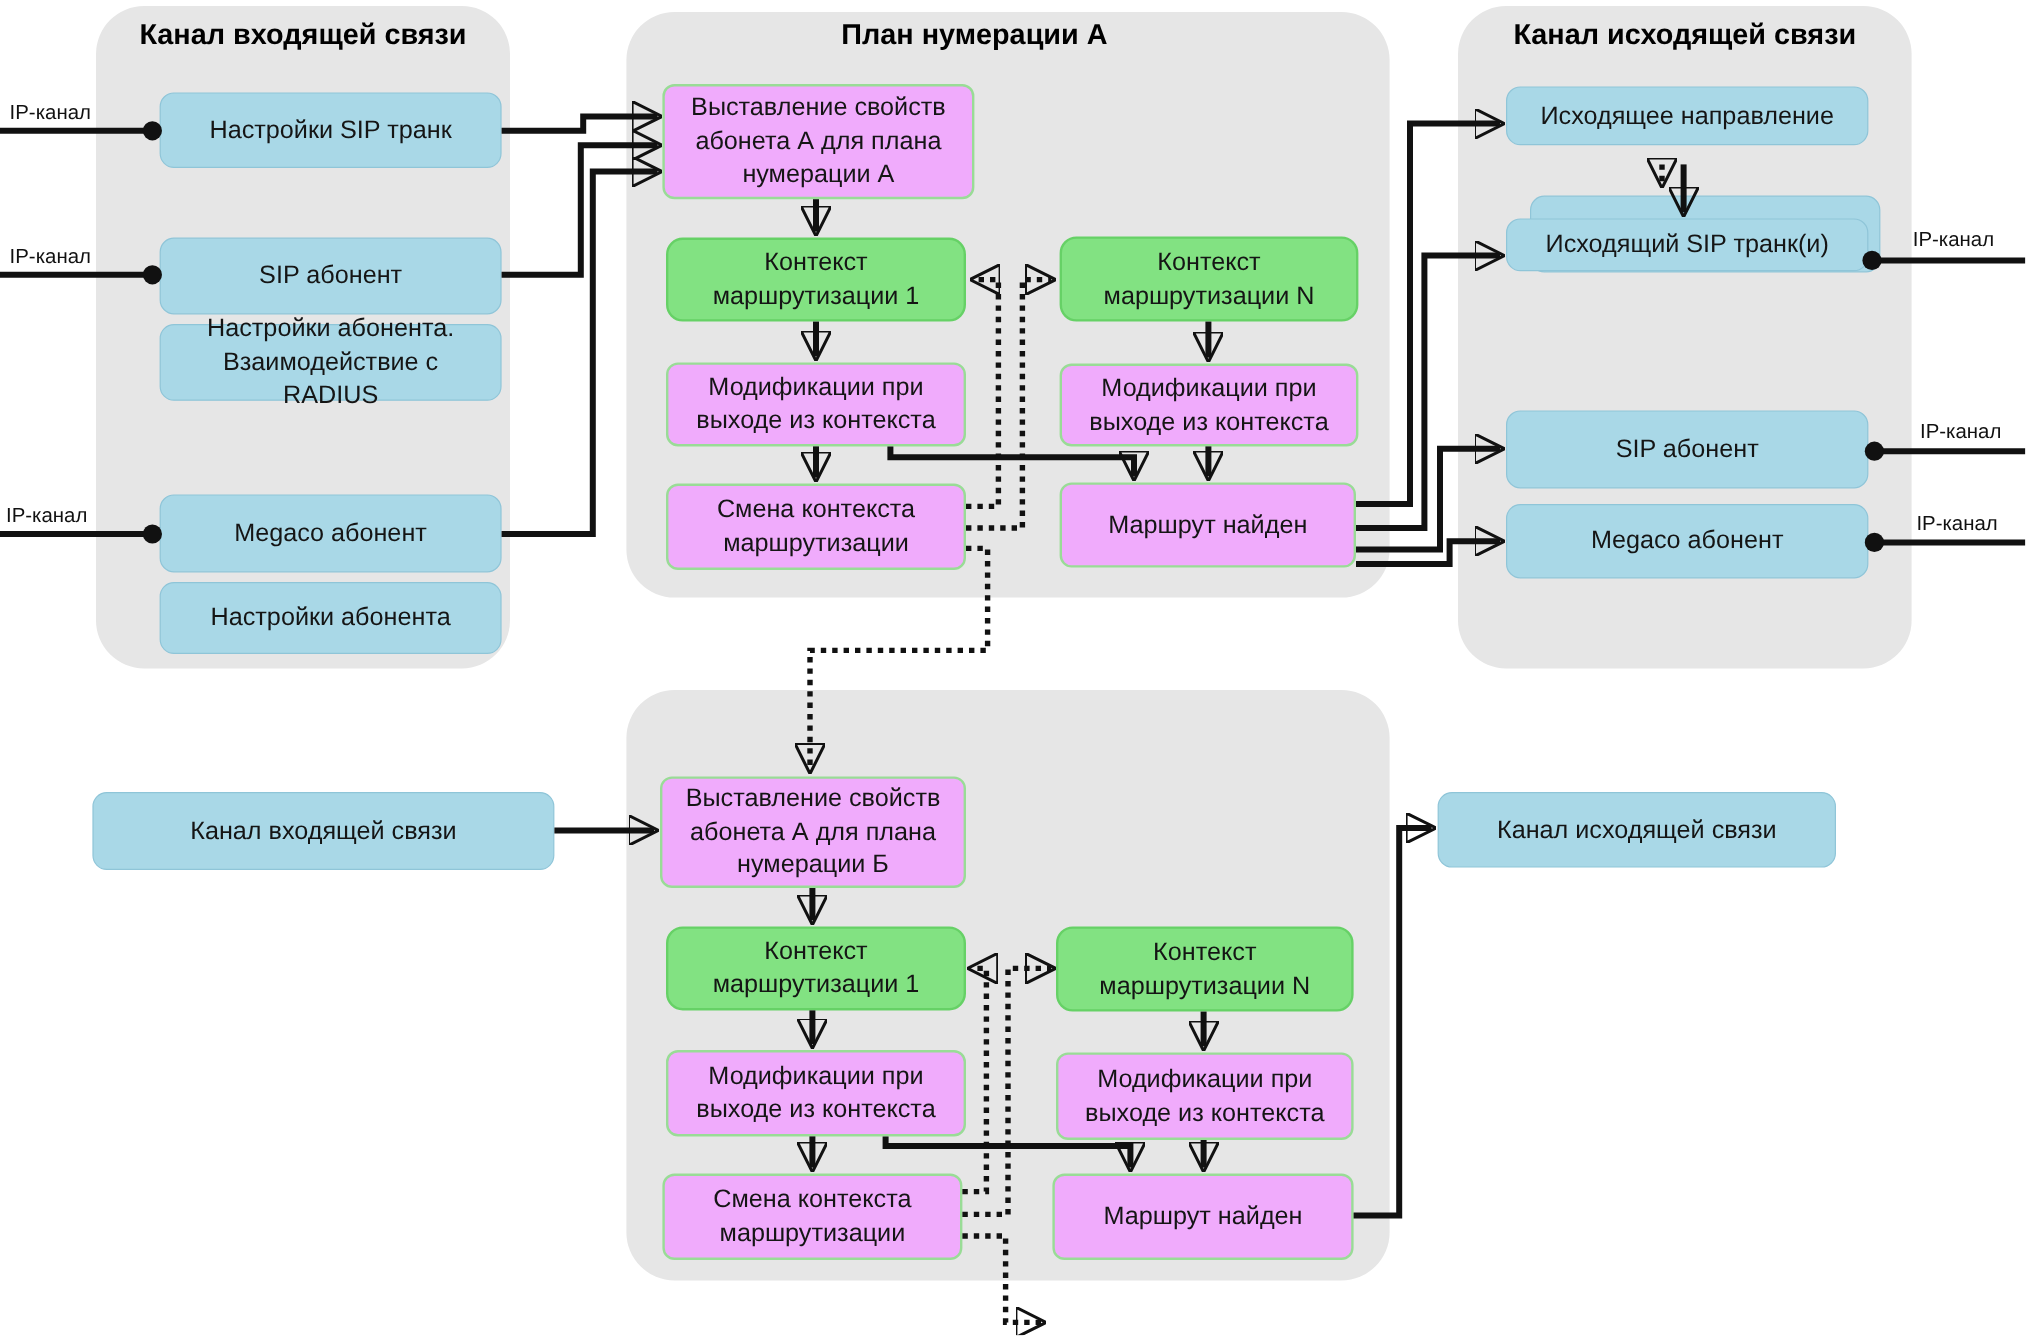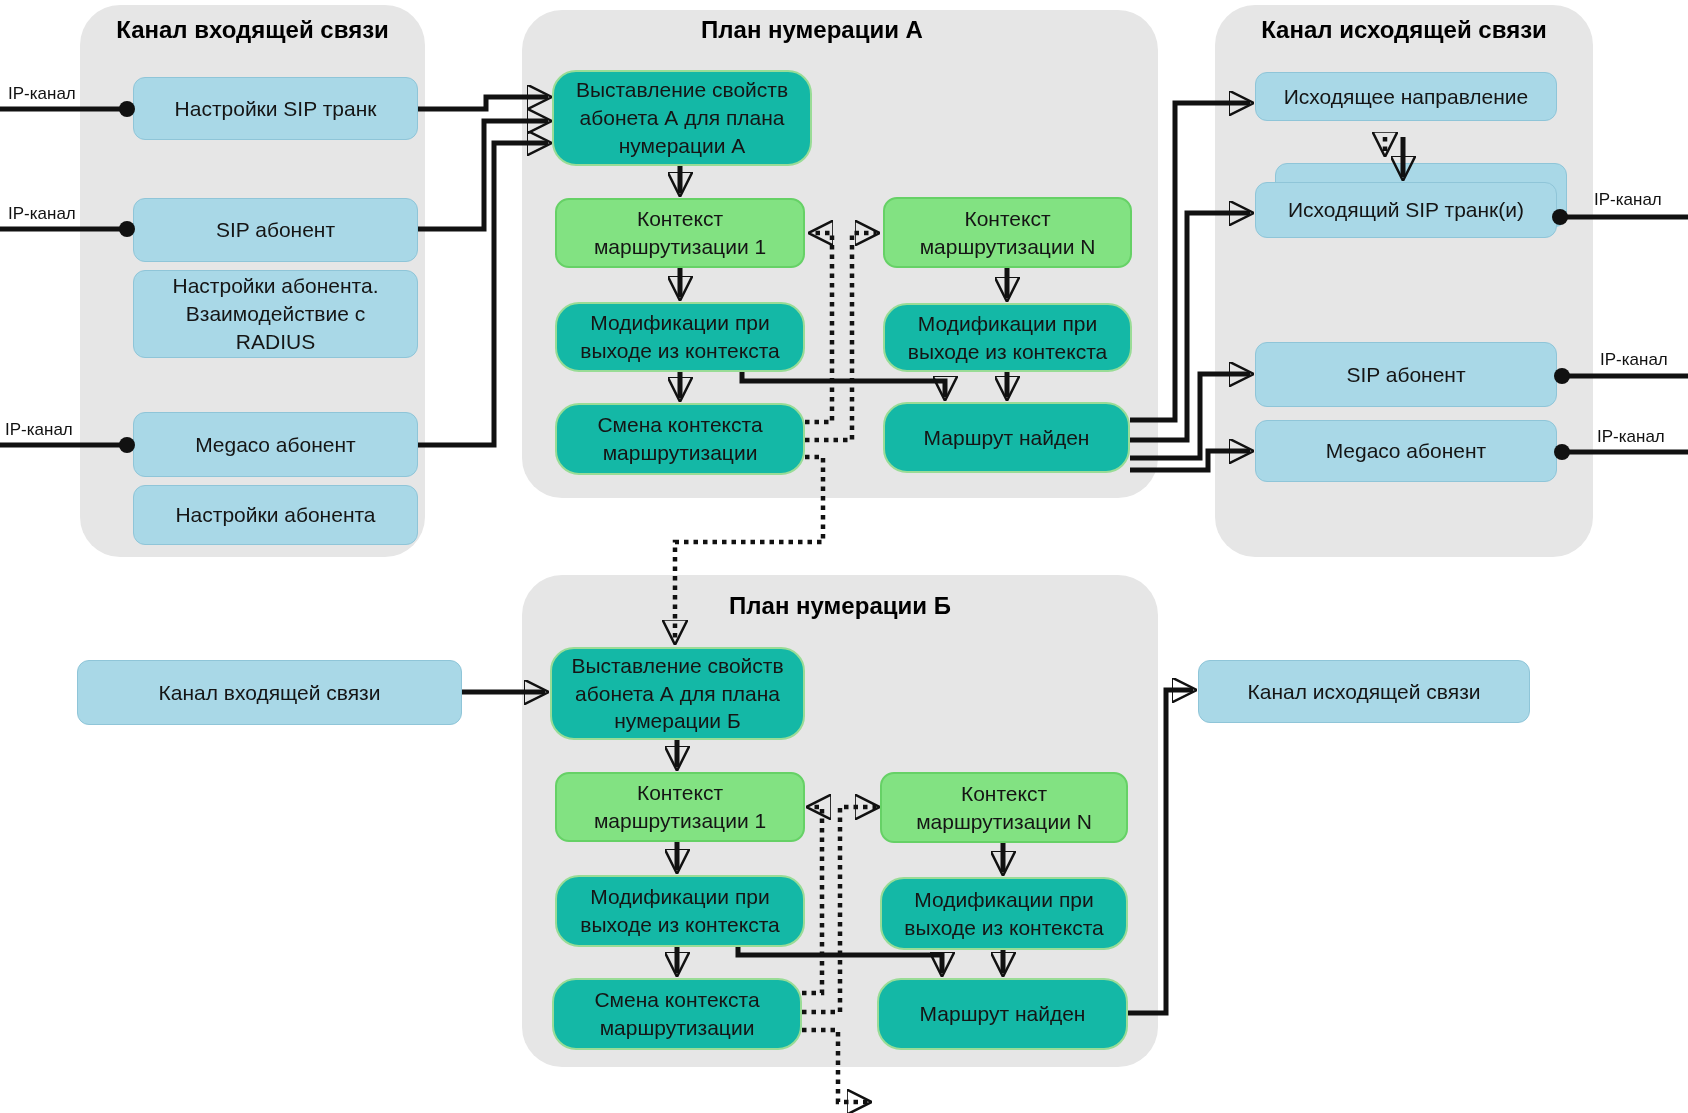--- a/index.html
+++ b/index.html
@@ -33,21 +33,21 @@
     text-align: center;
     border-radius: 12px;
     font-size: 21px;
     line-height: 1.32;
     white-space: pre-line;
     box-sizing: border-box;
     padding: 2px 8px;
   }
   .blue  { background: #a9d8e7; border: 1px solid #8fc5d8; }
   .gdark { background: #82e282; border: 2px solid #66d166; border-radius: 14px; text-align: center; }
-  .glight{ background: #14b8a6; border: 2px solid #99dc96; border-radius: 24px; }
+  .glight{ background: #f0abfc; border: 2px solid #99dc96; border-radius: 10px; }
   .ip-label {
     position: absolute;
     font-size: 17px;
     color: #111111;
     white-space: nowrap;
   }
   svg.wires { position: absolute; left: 0; top: 0; pointer-events: none; }
   svg.wires path { fill: none; stroke: #111111; }
   svg.wires path.solid  { stroke-width: 5; }
   svg.wires path.dotted { stroke-width: 4.5; stroke-dasharray: 4.5 5; }
@@ -59,25 +59,24 @@
 <div class="canvas">
 
   <div class="panel" style="left:80px;top:5px;width:345px;height:552px"></div>
   <div class="panel" style="left:522px;top:10px;width:636px;height:488px"></div>
   <div class="panel" style="left:1215px;top:5px;width:378px;height:552px"></div>
   <div class="panel" style="left:522px;top:575px;width:636px;height:492px"></div>
 
   <div class="panel-title" style="left:80px;top:16px;width:345px">Канал входящей связи</div>
   <div class="panel-title" style="left:494px;top:16px;width:636px">План нумерации А</div>
   <div class="panel-title" style="left:1215px;top:16px;width:378px">Канал исходящей связи</div>
-  <div class="panel-title" style="left:522px;top:592px;width:636px">План нумерации Б</div>
 
   <div class="box blue" style="left:133px;top:77px;width:285px;height:63px">Настройки SIP транк</div>
   <div class="box blue" style="left:133px;top:198px;width:285px;height:64px">SIP абонент</div>
-  <div class="box blue" style="left:133px;top:270px;width:285px;height:88px">Настройки абонента.
+  <div class="box blue" style="left:133px;top:270px;width:285px;height:64px">Настройки абонента.
 Взаимодействие с
 RADIUS</div>
   <div class="box blue" style="left:133px;top:412px;width:285px;height:65px">Megaco абонент</div>
   <div class="box blue" style="left:133px;top:485px;width:285px;height:60px">Настройки абонента</div>
 
   <div class="box glight" style="left:552px;top:70px;width:260px;height:96px">Выставление свойств
 абонета А для плана
 нумерации А</div>
   <div class="box gdark" style="left:555px;top:198px;width:250px;height:70px">Контекст
 маршрутизации 1</div>
@@ -86,21 +85,21 @@
   <div class="box glight" style="left:555px;top:403px;width:250px;height:72px">Смена контекста
 маршрутизации</div>
   <div class="box gdark" style="left:883px;top:197px;width:249px;height:71px">Контекст
 маршрутизации N</div>
   <div class="box glight" style="left:883px;top:303px;width:249px;height:69px">Модификации при
 выходе из контекста</div>
   <div class="box glight" style="left:883px;top:402px;width:247px;height:71px">Маршрут найден</div>
 
   <div class="box blue" style="left:1255px;top:72px;width:302px;height:49px">Исходящее направление</div>
   <div class="box blue" style="left:1275px;top:163px;width:292px;height:64px"></div>
-  <div class="box blue" style="left:1255px;top:182px;width:302px;height:56px">Исходящий SIP транк(и)</div>
+  <div class="box blue" style="left:1255px;top:182px;width:302px;height:44px">Исходящий SIP транк(и)</div>
   <div class="box blue" style="left:1255px;top:342px;width:302px;height:65px">SIP абонент</div>
   <div class="box blue" style="left:1255px;top:420px;width:302px;height:62px">Megaco абонент</div>
 
   <div class="box glight" style="left:550px;top:647px;width:255px;height:93px">Выставление свойств
 абонета А для плана
 нумерации Б</div>
   <div class="box gdark" style="left:555px;top:772px;width:250px;height:70px">Контекст
 маршрутизации 1</div>
   <div class="box glight" style="left:555px;top:875px;width:250px;height:72px">Модификации при
 выходе из контекста</div>

